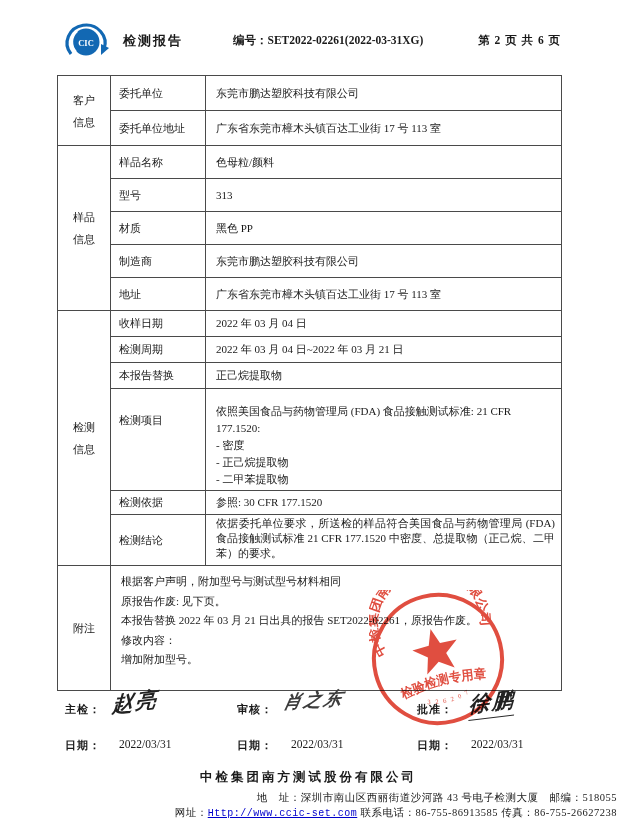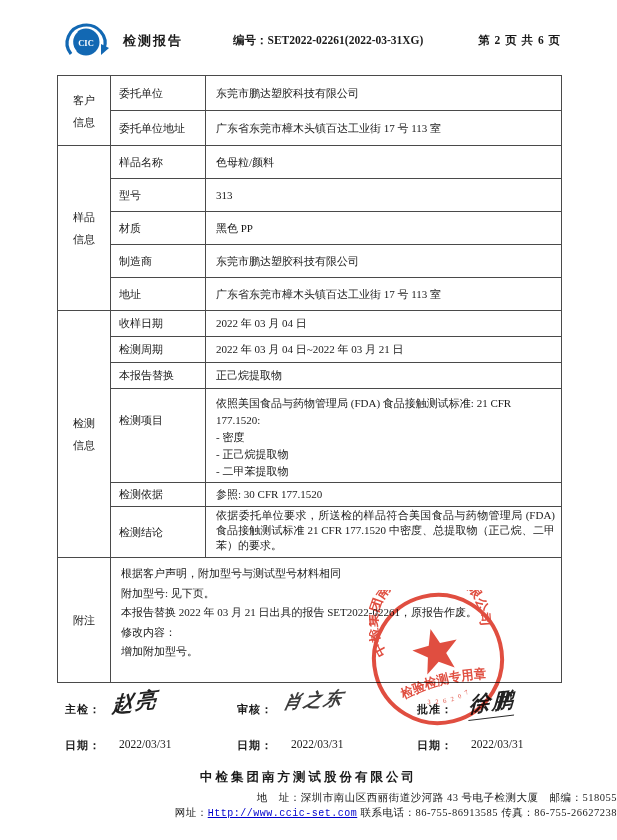--- a/index.html
+++ b/index.html
@@ -22,21 +22,21 @@
   table.info-table {
     position:absolute; top:75px; left:57px; width:504px;
     border-collapse:collapse; table-layout:fixed;
     font-size:11px;
   }
   .info-table td { border:1px solid #4a4a4a; vertical-align:middle; padding:2px 4px 2px 10px; }
   td.group-cell { text-align:center; padding:2px;text-decoration:underline; }
   td.group-cell .group-label { display:inline-block; width:2.1em; line-height:2.0; word-break:break-all; text-align:center; }
   td.label-cell { padding-left:8px; }
   tr.r35 { height:35px; } tr.r33 { height:33px; } tr.r26 { height:26px; }
-  tr.r85 td { vertical-align:top; padding-top:6px; }
+  tr.r85 td { vertical-align:top; padding-top:14px; }
   tr.r85 { height:85px; }
   tr.r24 { height:24px; }
   tr.r46 { height:46px; }
   tr.r46 td.value-cell { line-height:15px; padding-top:1px; padding-bottom:4px; padding-right:6px; text-align:justify; }
   tr.r125 { height:125px; }
   tr.r125 td.notes-cell { vertical-align:top; padding-top:6px; }
   tr.r85 td.label-cell { padding-top:24px; }
   .items-intro, .item-line { line-height:17px; }
   .notes-cell div { line-height:19.5px; }
   
@@ -150,21 +150,21 @@
   </tr>
   <tr class="r46">
     <td class="label-cell">检测结论</td>
     <td class="value-cell">依据委托单位要求，所送检的样品符合美国食品与药物管理局 (FDA) 食品接触测试标准 21 CFR 177.1520 中密度、总提取物（正己烷、二甲苯）的要求。</td>
   </tr>
 
   <tr class="r125">
     <td class="group-cell"><span class="group-label">附注</span></td>
     <td class="notes-cell" colspan="2">
       <div>根据客户声明，附加型号与测试型号材料相同</div>
-      <div>附加型号: 见下页。</div>
+      <div>原报告作废: 见下页。</div>
       <div>本报告替换 2022 年 03 月 21 日出具的报告 SET2022-02261，原报告作废。</div>
       <div>修改内容：</div>
       <div>增加附加型号。</div>
     </td>
   </tr>
 </tbody>
   </table>
 
 <div class="sig-area">
   <div class="sig-col c1">

